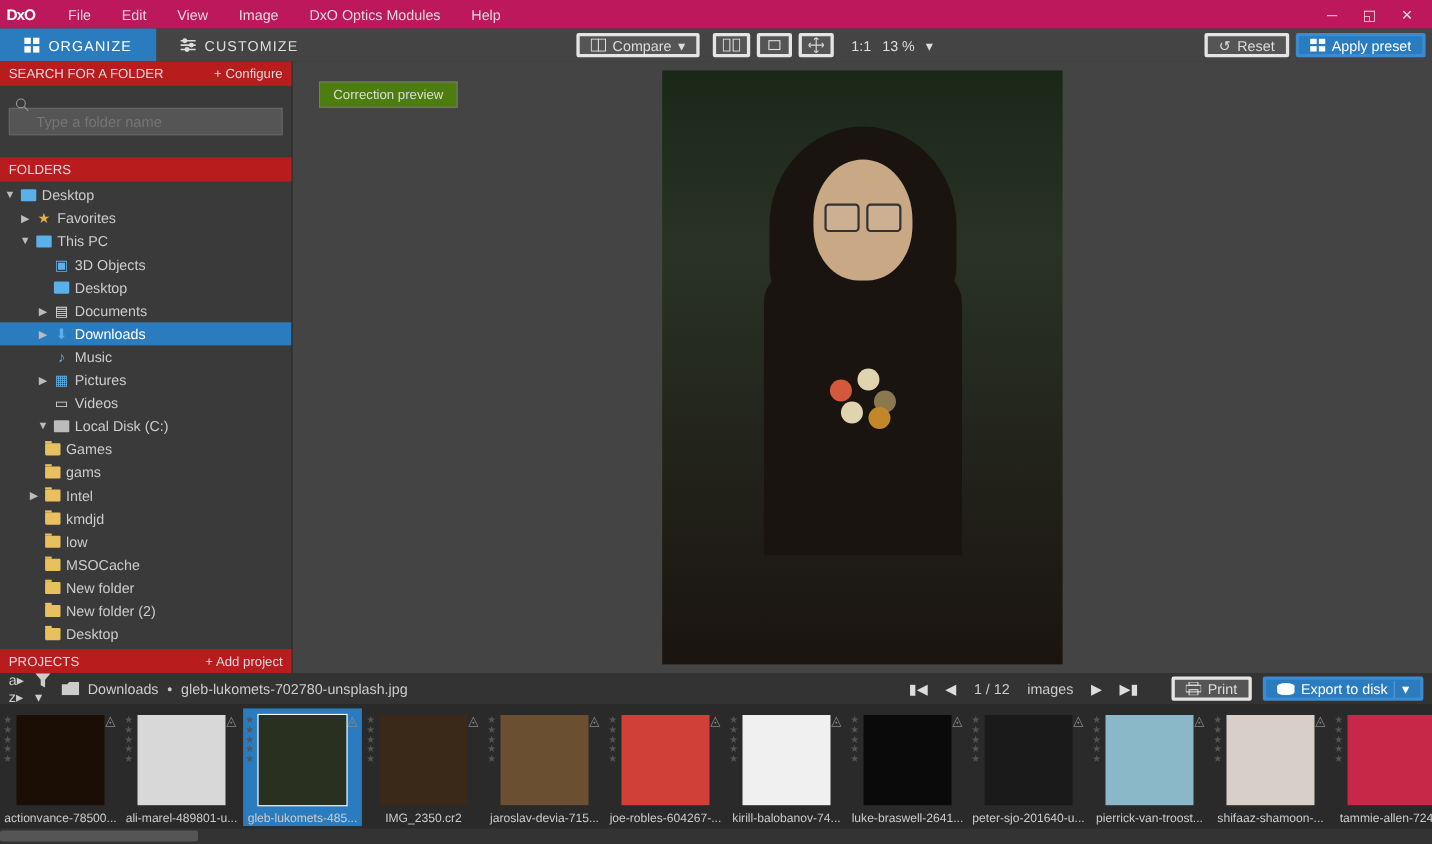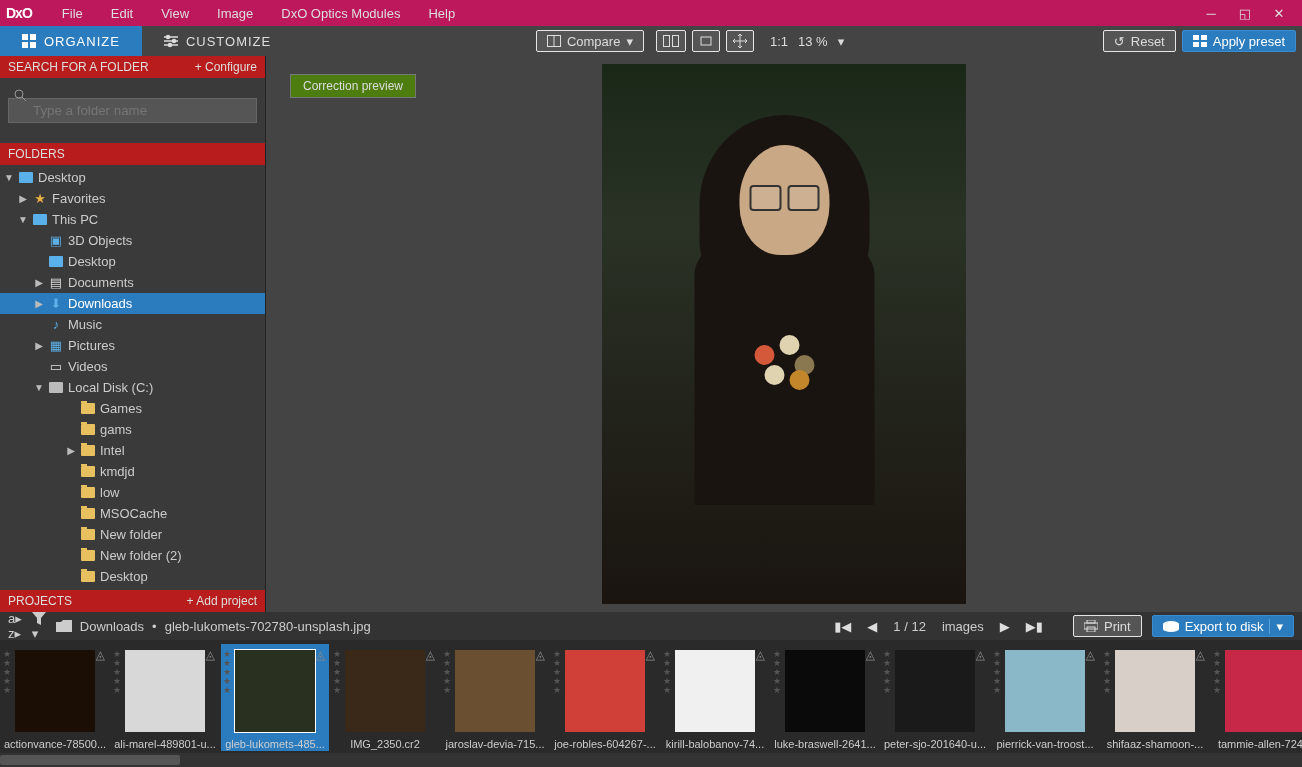--- a/index.html
+++ b/index.html
@@ -11,21 +11,21 @@
 .menubar .mi { color: #ddd; padding: 0 14px; height: 100%; display: flex; align-items: center; cursor: pointer; }
 .menubar .spacer { flex: 1; }
 .wbtn { width: 22px; height: 22px; display: flex; align-items: center; justify-content: center; color: #ddd; margin: 0 6px; cursor: pointer; }
 
 
 .tabbar { height: 30px; background: #444; display: flex; align-items: stretch; }
 .tab { display: flex; align-items: center; padding: 0 22px; color: #ddd; gap: 8px; font-weight: 500; letter-spacing: 1px; cursor: pointer; }
 .tab.active { background: #2b7cbf; color: #fff; }
 .tabbar .spacer { flex: 1; }
 .toolgrp { display: flex; align-items: center; padding: 0 6px; gap: 6px; }
-.btn { background: #555; border: 1px solid #e5e5e5; color: #ddd; padding: 3px 10px; display: flex; align-items: center; gap: 6px; cursor: pointer; border-radius: 2px; height: 22px; }
+.btn { background: #555; border: 3px solid #e5e5e5; color: #ddd; padding: 3px 10px; display: flex; align-items: center; gap: 6px; cursor: pointer; border-radius: 2px; height: 22px; }
 .btn.icon { padding: 3px 6px; }
 .btn.blue { background: #2b7cbf; border-color: #3a8bd0; color: #fff; }
 .zoom { display: flex; align-items: center; gap: 10px; padding: 0 10px; color: #ddd; }
 
 
 .main { display: flex; height: calc(100% - 26px - 30px - 155px); }
 .sidebar { width: 266px; background: #3a3a3a; display: flex; flex-direction: column; border-right: 1px solid #222; }
 .sb-hdr { background: #b91c1c; display: flex; justify-content: space-between; align-items: flex-end; padding: 4px 8px; font-size: 12px; color: #ddd; }
 .sb-hdr .link { color: #ddd; cursor: pointer; }
 .search { padding: 20px 8px; }
@@ -72,21 +72,21 @@
 .thumb .img { width: 80px; height: 82px; background: #555; margin-top: 6px; position: relative; }
 .thumb .stars { position: absolute; left: 2px; top: 6px; display: flex; flex-direction: column; color: #555; font-size: 9px; line-height: 9px; }
 .thumb .badge { position: absolute; right: 4px; top: 4px; color: #888; font-size: 12px; }
 .thumb .name { font-size: 11px; color: #ccc; margin-top: 6px; width: 100%; text-align: center; overflow: hidden; white-space: nowrap; text-overflow: ellipsis; padding: 0 2px; }
 .thumb.sel { background: #2b7cbf; }
 .thumb.sel .img { outline: 1px solid #fff; }
 .scrollbar { height: 14px; background: #333; position: relative; }
 .scrollthumb { position: absolute; left: 0; top: 2px; height: 10px; width: 180px; background: #555; border-radius: 2px; }
 
 .ind-0 { padding-left: 4px; } .ind-1 { padding-left: 18px; } .ind-2 { padding-left: 34px; }
-.ind-3 { padding-left: 26px; margin-left: 40px; }
+.ind-3 { padding-left: 26px; }
 
 svg { display: block; }
 </style>
 </head>
 <body>
 
 <div class="menubar">
   <div class="logo">DxO</div>
   <div class="mi">File</div>
     <div class="mi">Edit</div>

